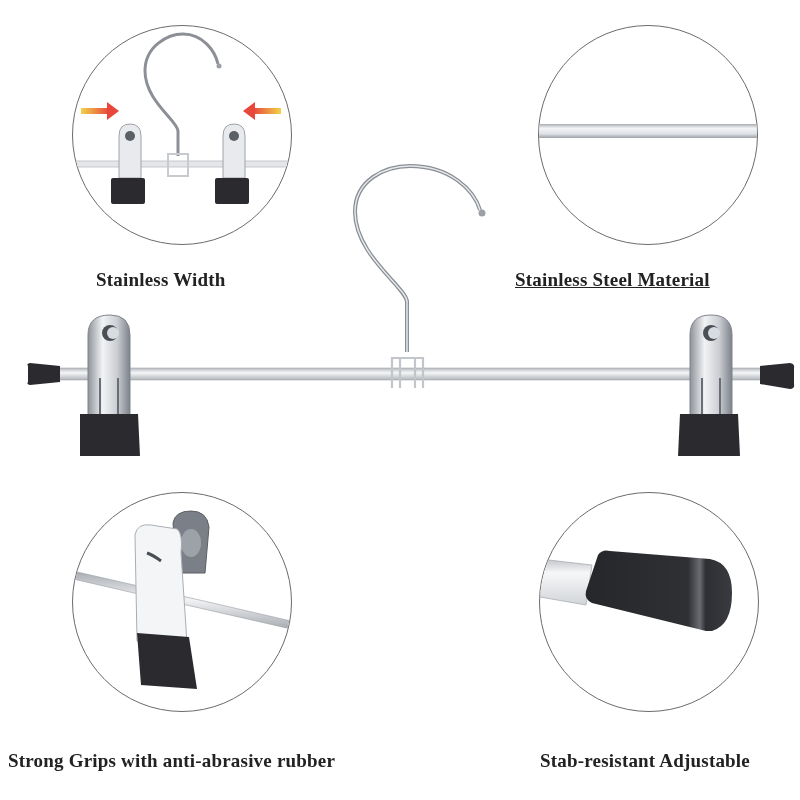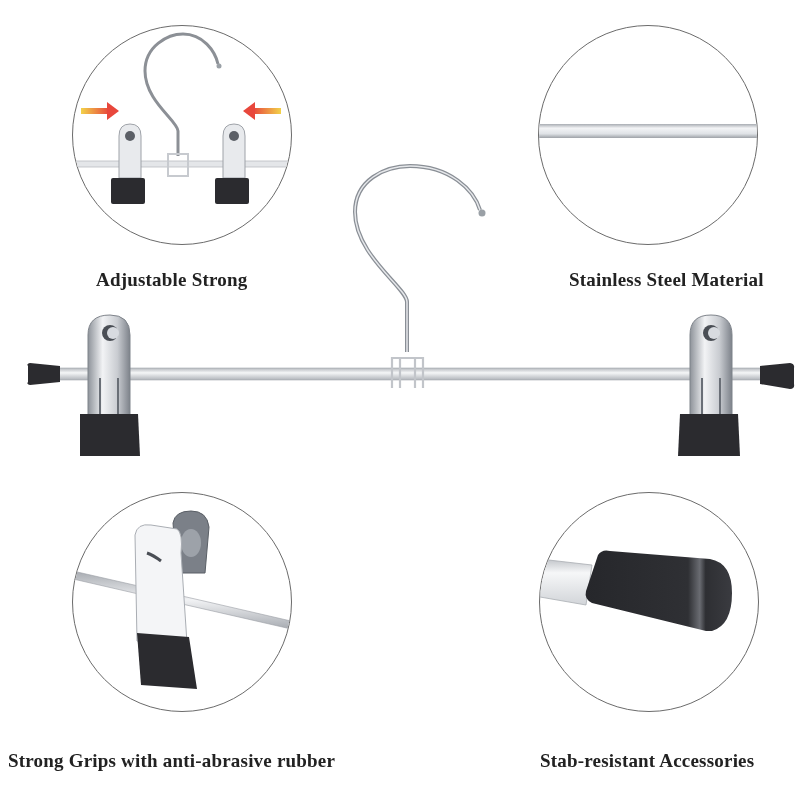--- a/index.html
+++ b/index.html
@@ -62,22 +62,22 @@
         <stop offset="0" stop-color="#a9adb3"></stop>
           <stop offset="0.3" stop-color="#f3f4f6"></stop>
           <stop offset="0.7" stop-color="#dfe2e6"></stop>
           <stop offset="1" stop-color="#9da1a7"></stop>
       </linearGradient>
     </defs>
     <rect x="0" y="98" width="218" height="14" fill="url(#rod1)"></rect>
   </svg>
 </div>
 
-<div class="label" style="left:96px;top:269px;">Adjustable Strong</div>
-<div class="label" style="left:569px;top:269px;">Stainless Steel Material</div>
+<div class="label" style="left:96px;top:269px;">Stainless Width</div>
+<div class="label" style="left:515px;top:269px;text-decoration:underline;">Stainless Steel Material</div>
 
 <svg class="abs" style="left:0;top:160px;" width="800" height="310" viewBox="0 160 800 310">
   <defs>
     <linearGradient id="rodMain" x1="0" y1="0" x2="0" y2="1">
       <stop offset="0" stop-color="#b5b9be"></stop>
         <stop offset="0.4" stop-color="#f5f6f7"></stop>
         <stop offset="1" stop-color="#b0b4ba"></stop>
     </linearGradient>
     <linearGradient id="clipMetal" x1="0" y1="0" x2="1" y2="0">
       <stop offset="0" stop-color="#8e939a"></stop>
@@ -150,13 +150,13 @@
           <stop offset="0.82" stop-color="#2e2f33"></stop>
           <stop offset="1" stop-color="#3a3b40"></stop>
       </linearGradient>
     </defs>
     <path d="M0 66 L52 72 L46 112 L0 104 Z" fill="url(#rod3)" stroke="#a9adb3" stroke-width="0.8"></path>
     <path d="M58 62 Q62 56 70 58 L170 66 Q192 70 192 100 Q192 132 172 138 L166 138 L52 110 Q44 106 46 98 Z" fill="url(#cap)"></path>
   </svg>
 </div>
 
 <div class="label" style="left:8px;top:750px;">Strong Grips with anti-abrasive rubber</div>
-<div class="label" style="left:540px;top:750px;">Stab-resistant Accessories</div>
+<div class="label" style="left:540px;top:750px;">Stab-resistant Adjustable</div>
 
 </body></html>

